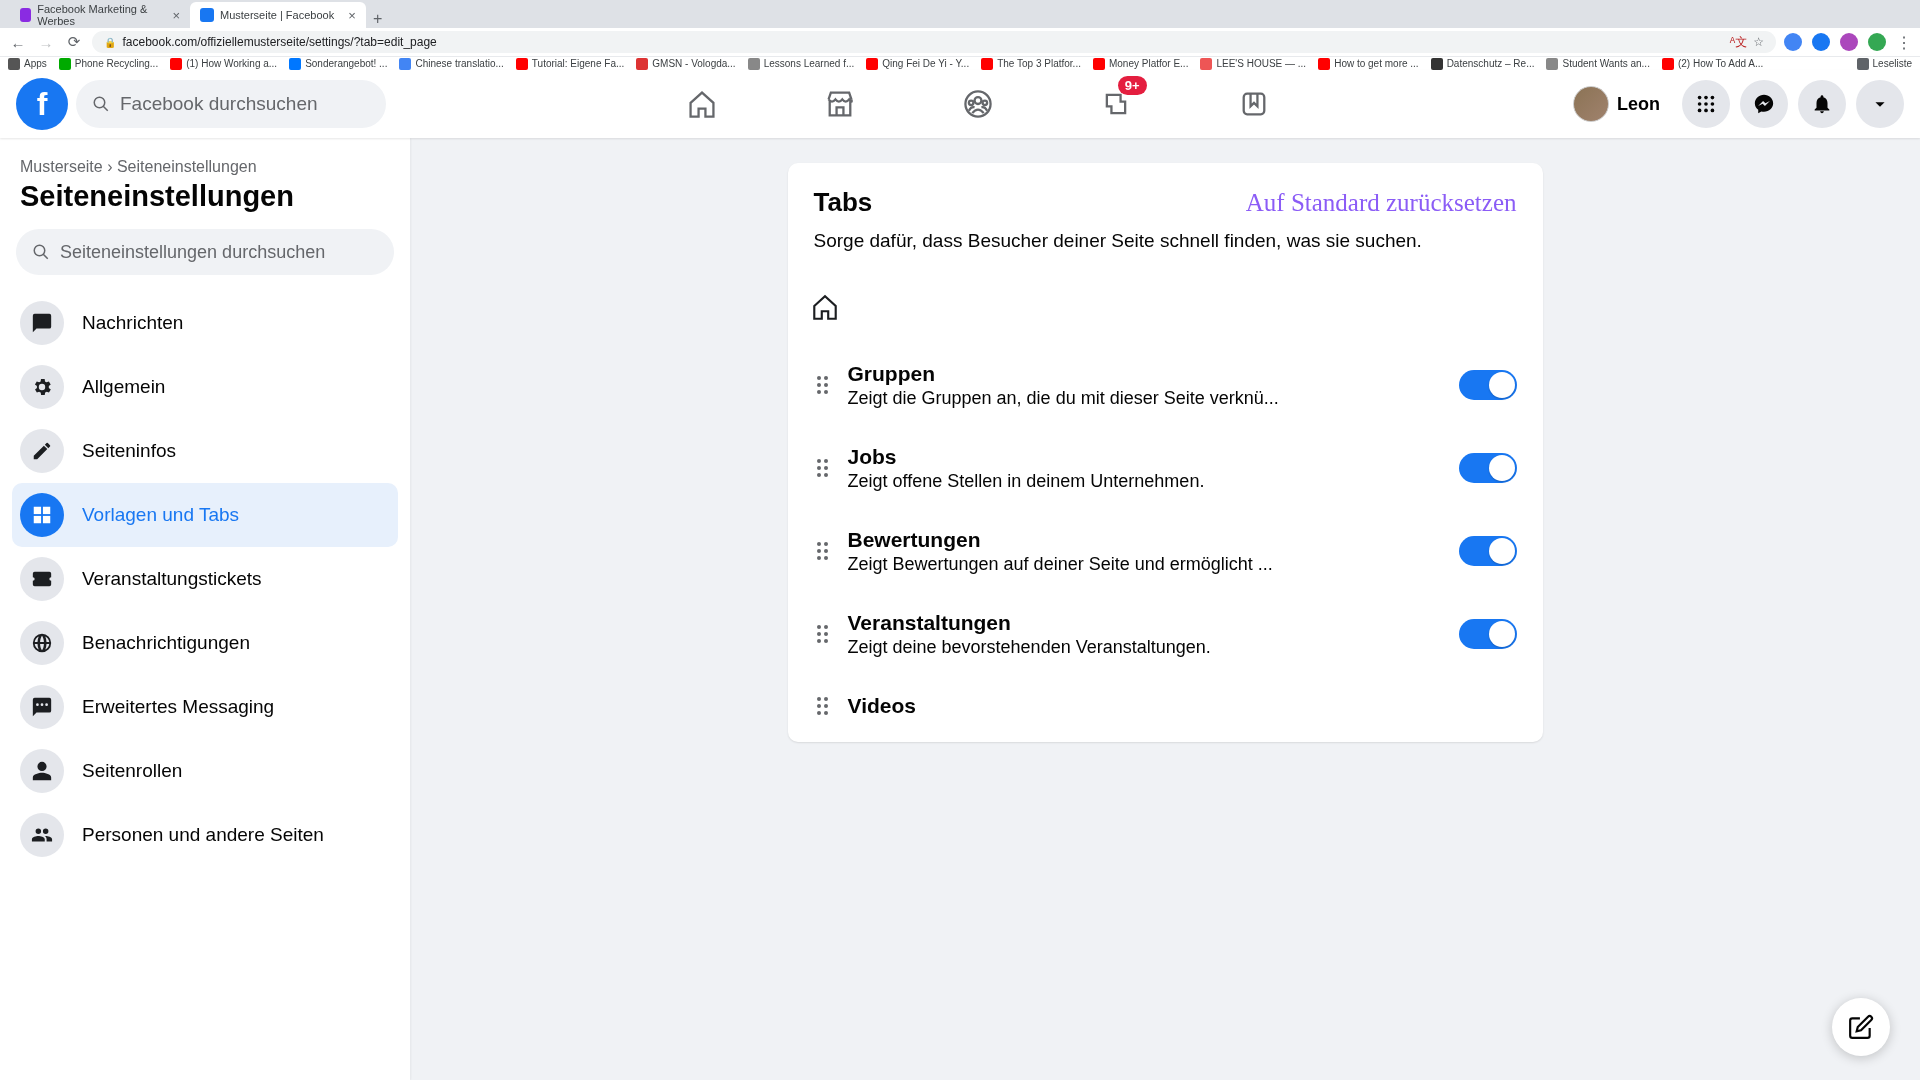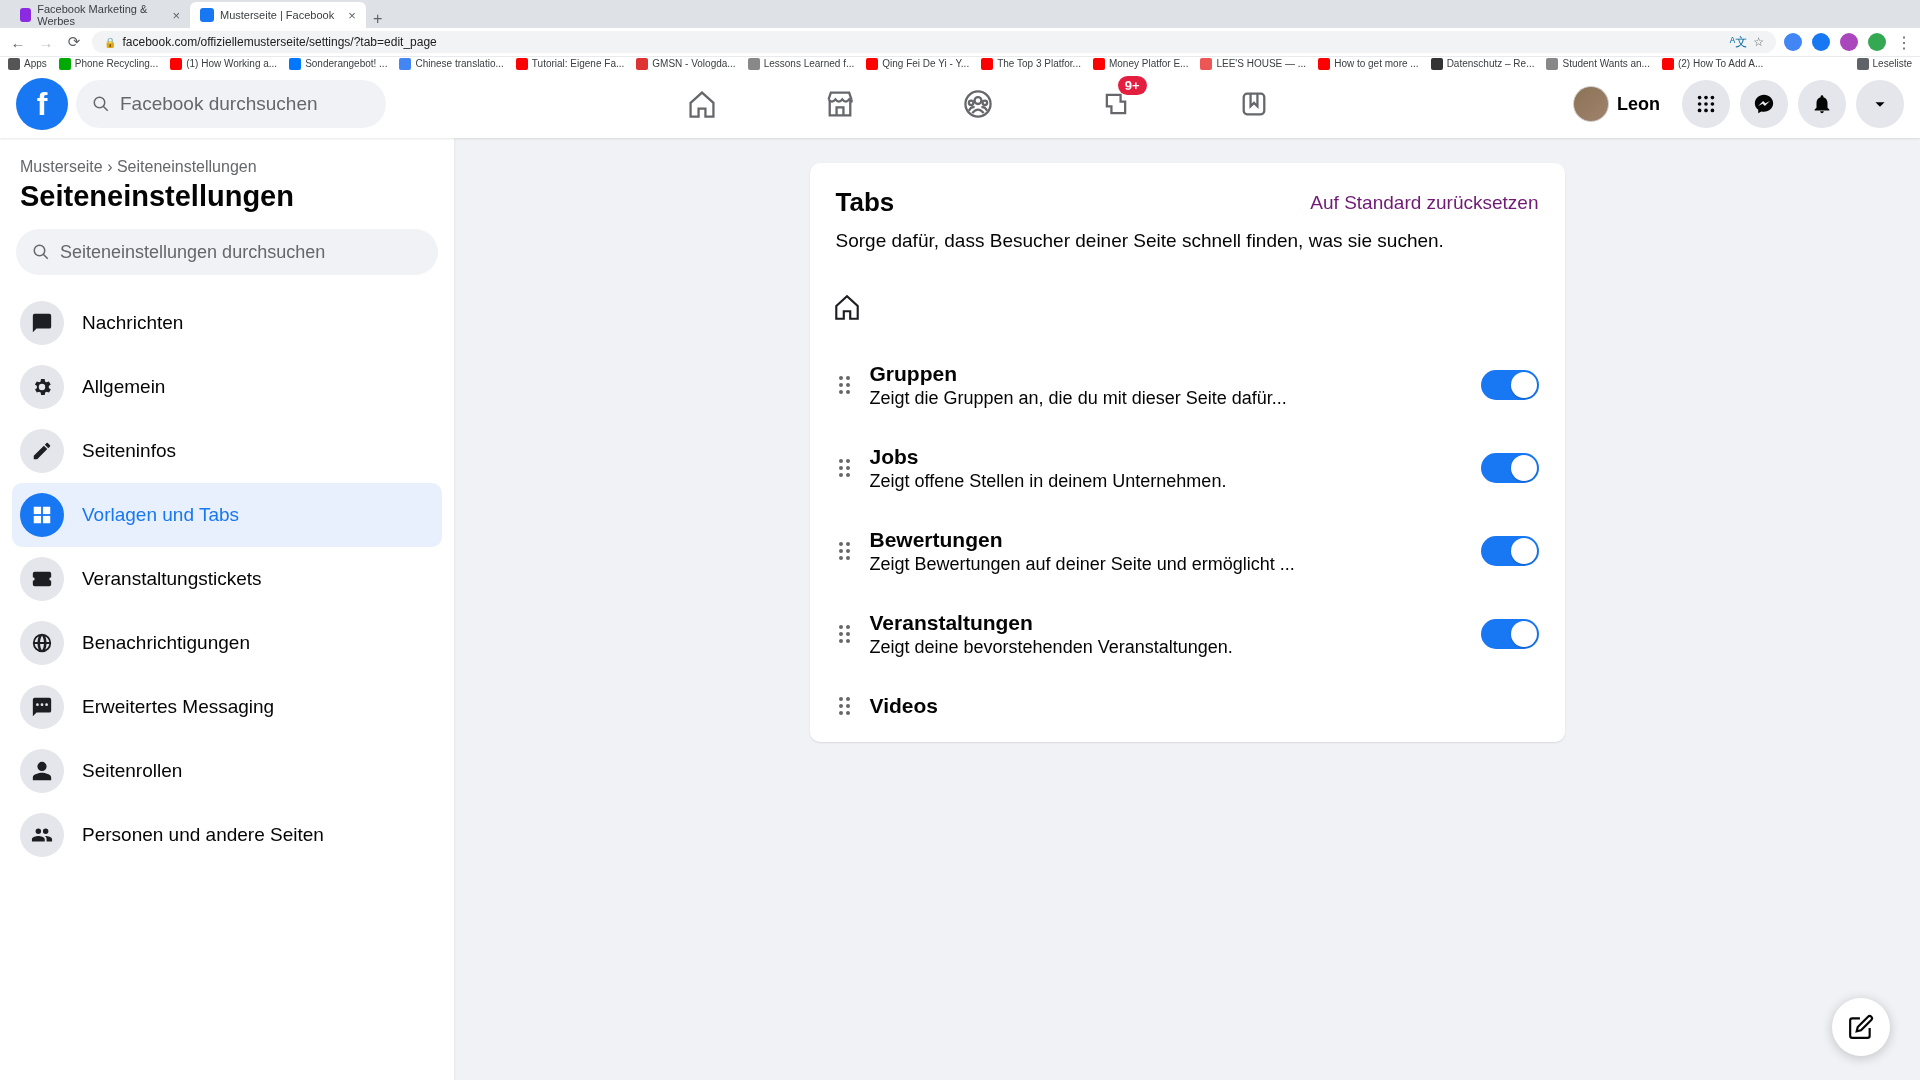--- a/index.html
+++ b/index.html
@@ -41,40 +41,40 @@
 .profile-chip { display: flex; align-items: center; gap: 8px; padding: 4px 12px 4px 4px; border-radius: 22px; }
 .avatar { width: 36px; height: 36px; border-radius: 50%; background: linear-gradient(135deg,#8b7355,#a0826d); border: 1px solid #ccc; }
 .username { font-weight: 600; font-size: 18px; }
 .circle-btn { width: 48px; height: 48px; border-radius: 50%; background: #e4e6eb; display: flex; align-items: center; justify-content: center; color: #050505; }
 .circle-btn svg { width: 22px; height: 22px; }
 
 
 .content { display: flex; height: calc(100vh - 138px); }
 
 
-.sidebar { width: 454px; background: #fff; padding: 20px 12px; overflow-y: auto; box-shadow: 1px 0 2px rgba(0,0,0,0.05); }
+.sidebar { width: 410px; background: #fff; padding: 20px 12px; overflow-y: auto; box-shadow: 1px 0 2px rgba(0,0,0,0.05); }
 .breadcrumb { font-size: 16px; color: #65676b; padding: 0 8px; }
 .breadcrumb .crumb { color: #65676b; }
 .page-heading { font-size: 29px; font-weight: 700; color: #050505; padding: 4px 8px 16px; }
 .sidebar-search { background: #f0f2f5; border-radius: 24px; height: 46px; display: flex; align-items: center; padding: 0 16px; gap: 10px; color: #65676b; font-size: 18px; margin: 0 4px 16px; }
 .side-item { display: flex; align-items: center; gap: 18px; padding: 10px 8px; border-radius: 10px; cursor: pointer; }
 .side-item.active { background: #e7f0fc; }
 .side-icon { width: 44px; height: 44px; border-radius: 50%; background: #e4e6eb; display: flex; align-items: center; justify-content: center; flex-shrink: 0; }
 .side-item.active .side-icon { background: #1877f2; color: #fff; }
 .side-item.active .side-icon svg { fill: #fff; }
 .side-icon svg { width: 22px; height: 22px; fill: #1c1e21; }
 .side-label { font-size: 19px; color: #050505; }
 .side-item.active .side-label { color: #1877f2; font-weight: 500; }
 
 
 .main { flex: 1; display: flex; justify-content: center; padding: 0 20px; overflow-y: auto; }
 .card { width: 755px; background: #fff; border-radius: 10px; padding: 24px 26px; margin-top: 25px; box-shadow: 0 1px 2px rgba(0,0,0,0.1); height: fit-content; }
 .card-hdr { display: flex; justify-content: space-between; align-items: center; margin-bottom: 10px; }
 .card-title { font-size: 26px; font-weight: 700; color: #050505; }
-.reset-link { color: #701a75; font-size: 19px; cursor: pointer; }
+.reset-link { color: #8b5cf6; font-size: 25px; cursor: pointer; font-family: Liberation Serif, serif; }
 .card-desc { font-size: 19px; color: #050505; line-height: 1.35; margin-bottom: 20px; }
 .card-desc p { margin-bottom: 18px; }
 
 .tab-row { display: flex; align-items: center; gap: 16px; padding: 18px 0; }
 .drag-handle { width: 18px; color: #65676b; display: flex; flex-direction: column; gap: 3px; align-items: center; cursor: grab; }
 .drag-handle .dot-row { display: flex; gap: 3px; }
 .drag-handle .dot { width: 4px; height: 4px; border-radius: 50%; background: #65676b; }
 .home-icon { width: 28px; color: #1c1e21; margin-left: -4px; margin-right: -4px; }
 .home-icon svg { width: 30px; height: 30px; fill: none; stroke: #1c1e21; stroke-width: 2; }
 .tab-info { flex: 1; }
@@ -106,21 +106,21 @@
     </div>
     <div class="new-tab">+</div>
   </div>
   <div class="url-bar">
     <span class="nav-btn">←</span>
     <span class="nav-btn" style="opacity:0.4">→</span>
     <span class="nav-btn">⟳</span>
     <div class="url-field">
       <span class="lock">🔒</span>
       <span class="url-text">facebook.com/offiziellemusterseite/settings/?tab=edit_page</span>
-      <span style="color:#0369a1">ᴬ文</span>
+      <span style="color:#b91c1c">ᴬ文</span>
       <span style="color:#5f6368">☆</span>
     </div>
     <div class="right-icons">
       <span class="chrome-icon" style="background:#4285f4"></span>
       <span class="chrome-icon" style="background:#1877f2"></span>
       <span class="chrome-icon" style="background:#ab47bc"></span>
       <span class="chrome-icon" style="background:#34a853"></span>
       <span style="color:#5f6368">⋮</span>
     </div>
   </div>
@@ -394,21 +394,21 @@
               <span class="dot"></span>
               <span class="dot"></span>
             </div>
             <div class="dot-row">
               <span class="dot"></span>
               <span class="dot"></span>
             </div>
           </div>
         <div class="tab-info">
           <div class="tab-name">Gruppen</div>
-          <div class="tab-desc">Zeigt die Gruppen an, die du mit dieser Seite dafür...</div>
+          <div class="tab-desc">Zeigt die Gruppen an, die du mit dieser Seite verknü...</div>
         </div>
         <div class="toggle">
             <div class="knob"></div>
           </div>
       </div>
 
       <div class="tab-row">
         <div class="drag-handle">
             <div class="dot-row">
               <span class="dot"></span>

